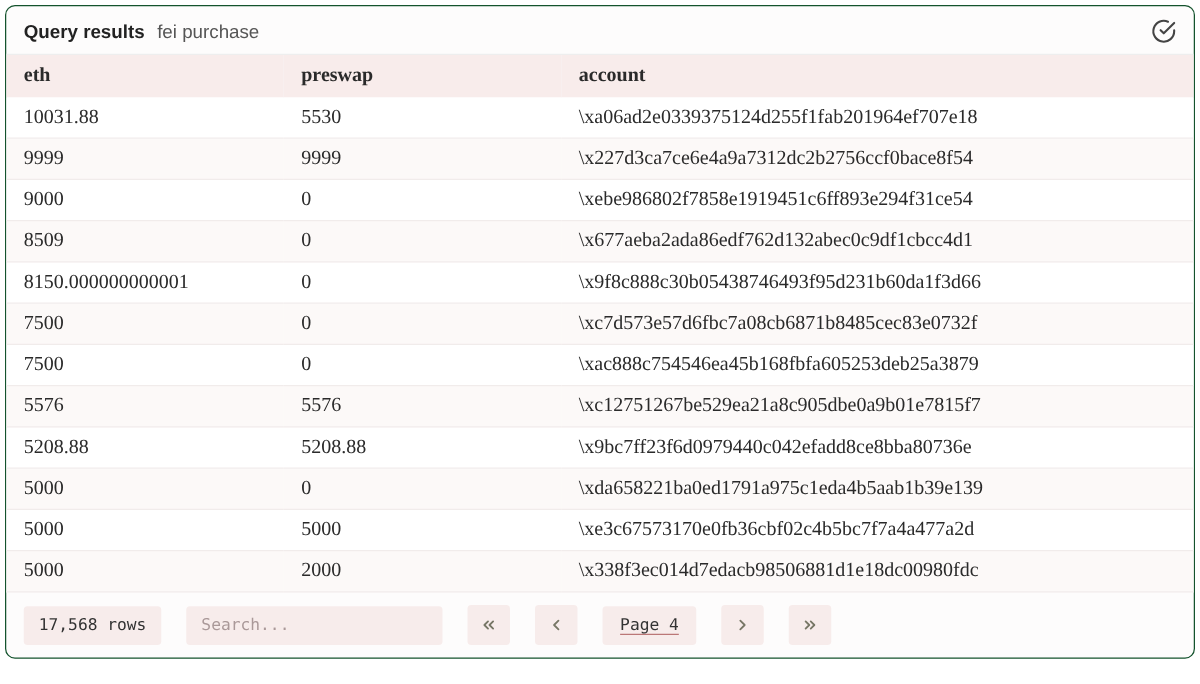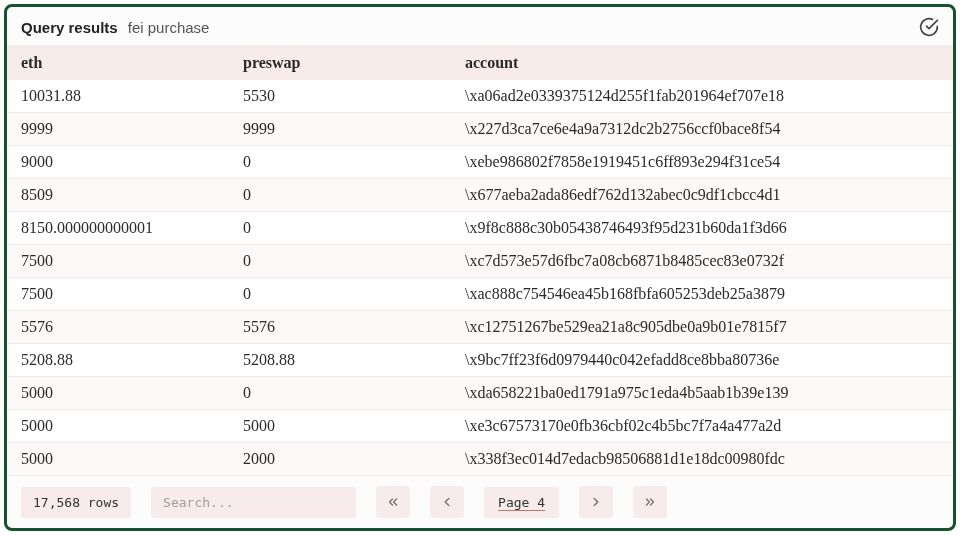--- a/index.html
+++ b/index.html
@@ -7,21 +7,21 @@
       margin: 0;
       padding: 0;
     }
     body {
       font-family: -apple-system, BlinkMacSystemFont, "Segoe UI", sans-serif;
       background: #ffffff;
       padding: 4px;
       width: 960px;
     }
     .panel {
-      border: 3px solid #14532d;
+      border: 1px solid #14532d;
       border-radius: 8px;
       background: #fdfcfc;
       width: 952px;
       overflow: hidden;
     }
     .header {
       display: flex;
       align-items: center;
       padding: 10px 14px 8px 14px;
       border-bottom: 1px solid #eee;

